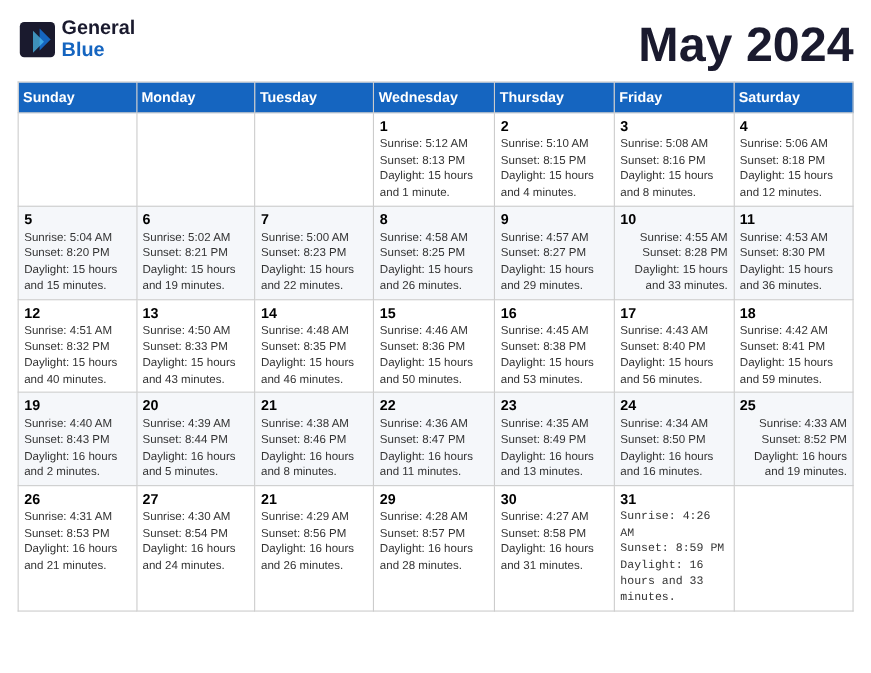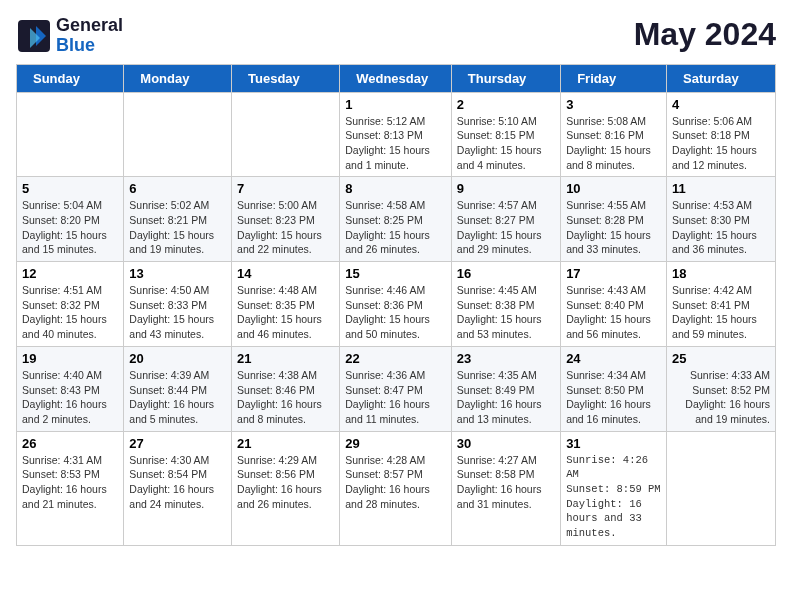--- a/index.html
+++ b/index.html
@@ -37,37 +37,37 @@
     }
     .logo-icon {
       width: 36px;
       height: 36px;
       margin-right: 4px;
     }
     .title-area {
       text-align: right;
     }
     .month-title {
-      font-size: 32px;
+      font-size: 44px;
       font-weight: bold;
       color: #1a1a2e;
     }
     .subtitle {
       font-size: 15px;
       color: #333;
     }
     table {
       width: 100%;
       border-collapse: collapse;
       font-size: 11px;
     }
     thead tr th {
       background-color: #1565c0;
       color: #fff;
-      padding: 6px 16px;
+      padding: 6px 4px;
       text-align: left;
       font-size: 13px;
       font-weight: bold;
       border: 1px solid #ccc;
     }
     tbody tr td {
       border: 1px solid #ccc;
       vertical-align: top;
       padding: 4px 5px;
       width: 113px;
@@ -182,21 +182,21 @@
 Daylight: 15 hours and 26 minutes.</div>
         </td>
         <td>
           <span class="day-number">9</span>
           <div class="day-info" style="white-space: pre-line;">Sunrise: 4:57 AM
 Sunset: 8:27 PM
 Daylight: 15 hours and 29 minutes.</div>
         </td>
         <td>
           <span class="day-number">10</span>
-          <div class="day-info" style="white-space: pre-line;">Sunrise: 4:55 AM
+          <div class="day-info" style="white-space: pre-line; text-align: right;">Sunrise: 4:55 AM
 Sunset: 8:28 PM
 Daylight: 15 hours and 33 minutes.</div>
         </td>
         <td>
           <span class="day-number">11</span>
           <div class="day-info" style="white-space: pre-line;">Sunrise: 4:53 AM
 Sunset: 8:30 PM
 Daylight: 15 hours and 36 minutes.</div>
         </td>
       </tr>

